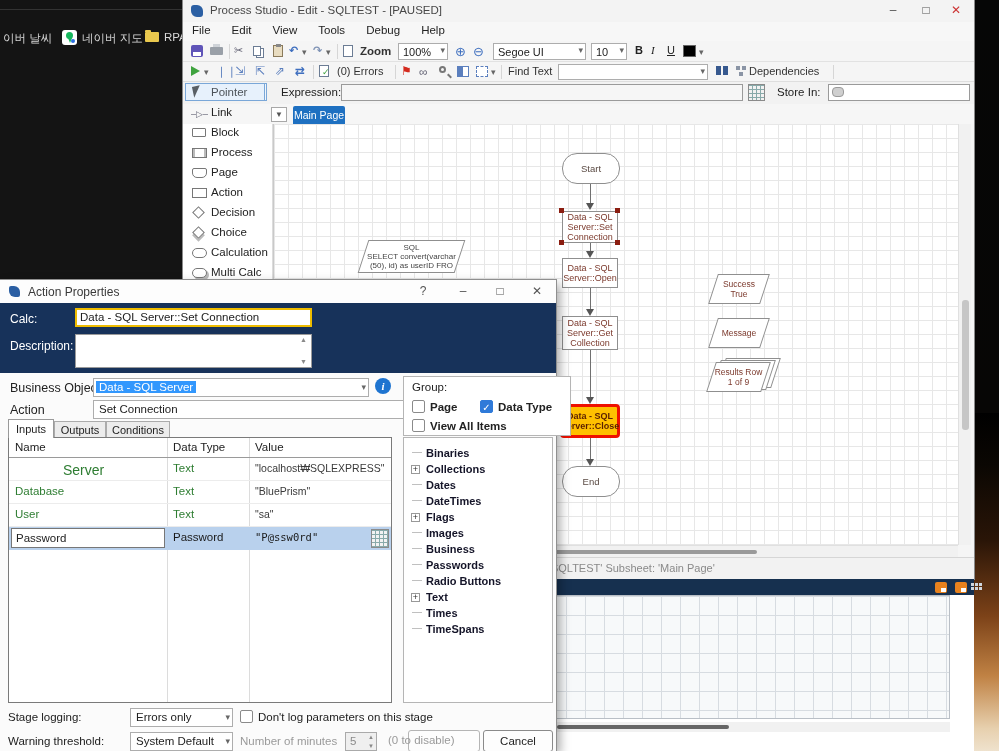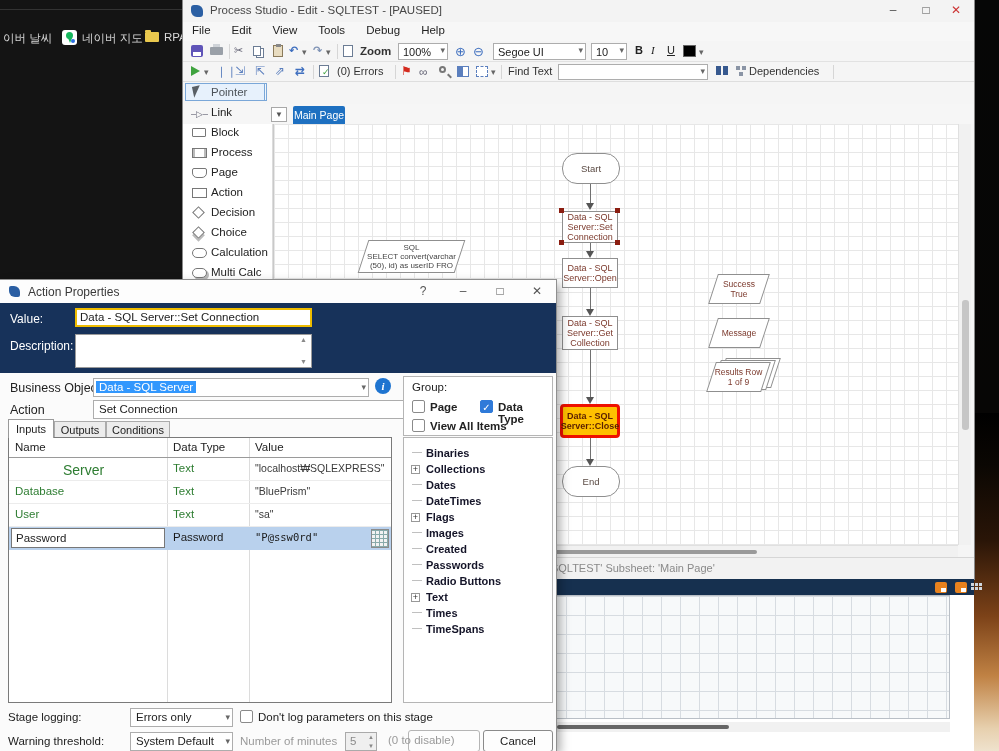--- a/index.html
+++ b/index.html
@@ -172,20 +172,28 @@
       <span class="a" style="left:325px;top:3px;font-size:11px;color:#333;">Find Text</span>
       <span class="combo" style="left:375px;top:2px;width:150px;height:16px;">
           <span class="arr">▾</span>
         </span>
       <span class="a" style="left:533px;top:4px;width:12px;height:9px;border-left:5px solid #37598f;border-right:5px solid #37598f;"></span>
       <span class="a" style="left:553px;top:4px;width:4px;height:4px;background:#8a94a5;box-shadow:6px 0 0 #8a94a5,3px 6px 0 #8a94a5;"></span>
       <span class="a" style="left:566px;top:3px;font-size:11px;color:#333;">Dependencies</span>
       <span class="a sep" style="left:650px;top:3px;height:14px;"></span>
     </div>
 
+    <div class="a" style="left:0;top:82px;width:791px;height:22px;background:#f2f2f2;">
+      <span class="a" style="left:98px;top:4px;font-size:11.5px;">Expression:</span>
+      <span class="a field" style="left:158px;top:2px;width:402px;height:17px;background:#f6f6f6;"></span>
+      <span class="a calcbtn" style="left:565px;top:2px;width:17px;height:17px;"></span>
+      <span class="a" style="left:594px;top:4px;font-size:11.5px;">Store In:</span>
+      <span class="a field" style="left:645px;top:2px;width:142px;height:17px;"></span>
+      <span class="a" style="left:649px;top:5px;width:12px;height:10px;background:#cfcfcf;border:1px solid #9a9a9a;border-radius:4px;"></span>
+    </div>
 
     <div class="a" style="left:0;top:104px;width:791px;height:20px;background:#f6f6f6;">
       <span class="a" style="left:88px;top:3px;width:16px;height:15px;background:#fff;border:1px solid #a8a8a8;text-align:center;font-size:8px;color:#555;line-height:14px;">▼</span>
       <span class="a" style="left:110px;top:2px;width:52px;height:18px;background:#1e70c1;color:#fff;font-size:10.5px;text-align:center;line-height:18px;border-radius:2px 2px 0 0;">Main Page</span>
     </div>
 
     <div class="a" style="left:0;top:124px;width:90px;height:433px;background:#fff;border-right:1px solid #dcdcdc;">
       <div class="a" style="left:2px;top:-41px;width:82px;height:18px;border:1px solid #7aa7d8;background:#f0f6fc;"></div>
 
     </div>
@@ -286,41 +294,41 @@
     <div class="a" style="left:0;top:0;width:556px;height:23px;background:#fdfdfd;">
       <span class="a" style="left:9px;top:6px;width:11px;height:11px;background:#2b5fa3;border-radius:2px 6px 2px 6px;"></span>
       <span class="a" style="left:28px;top:5px;color:#3a3a3a;font-size:12px;">Action Properties</span>
       <span class="a winbtn" style="left:408px;top:1px;">?</span>
       <span class="a winbtn" style="left:448px;top:1px;">–</span>
       <span class="a winbtn" style="left:485px;top:1px;">□</span>
       <span class="a winbtn" style="left:522px;top:1px;">✕</span>
     </div>
 
     <div class="a" id="dlg-head">
-      <span class="a dlg-lbl" style="left:10px;top:9px;">Value:</span>
+      <span class="a dlg-lbl" style="left:10px;top:9px;">Calc:</span>
       <div class="a" style="left:75px;top:5px;width:237px;height:19px;background:#fff;border:2px solid #eebc00;font-size:11.5px;line-height:15px;padding:0 3px;white-space:nowrap;overflow:hidden;">Data - SQL Server::Set Connection</div>
       <span class="a dlg-lbl" style="left:10px;top:36px;">Description:</span>
       <div class="a" style="left:75px;top:31px;width:237px;height:34px;background:#fff;border:1px solid #9a9a9a;"></div>
       <span class="a" style="left:300px;top:33px;color:#8a8a8a;font-size:7px;">▲</span>
       <span class="a" style="left:300px;top:55px;color:#8a8a8a;font-size:7px;">▼</span>
     </div>
 
     <span class="a" style="left:10px;top:101px;font-size:12.5px;">Business Object</span>
     <div class="combo" style="left:93px;top:98px;width:276px;height:19px;">
       <span style="position:absolute;left:2px;top:2px;background:#3297fd;color:#fff;padding:0 3px;font-size:11.5px;">Data - SQL Server</span>
       <span class="arr" style="top:3px;">▾</span>
     </div>
     <span class="a" style="left:375px;top:98px;width:16px;height:16px;background:#1e74d0;border-radius:50%;color:#fff;text-align:center;line-height:16px;font-size:11px;font-family:'Liberation Serif',serif;font-style:italic;font-weight:bold;">i</span>
     <span class="a" style="left:10px;top:123px;font-size:12.5px;">Action</span>
     <div class="combo" style="left:93px;top:120px;width:328px;height:19px;">
       <span style="position:absolute;left:5px;top:2px;font-size:11.5px;">Set Connection</span>
       <span class="arr" style="top:3px;">▾</span>
     </div>
 
-    <div class="a" style="left:403px;top:96px;width:150px;height:60px;border:1px solid #b5b5b5;background:#fff;">
+    <div class="a" style="left:403px;top:96px;width:168px;height:60px;border:1px solid #b5b5b5;background:#fff;">
       <span class="a" style="left:8px;top:4px;font-size:11.5px;">Group:</span>
       <span class="cb a" style="left:8px;top:23px;"></span>
       <span class="a" style="left:26px;top:24px;font-size:11.5px;font-weight:bold;color:#222;">Page</span>
       <span class="cb on a" style="left:76px;top:23px;">✓</span>
       <span class="a" style="left:94px;top:24px;font-size:11.5px;font-weight:bold;color:#222;">Data Type</span>
       <span class="cb a" style="left:8px;top:42px;"></span>
       <span class="a" style="left:26px;top:43px;font-size:11.5px;font-weight:bold;color:#222;">View All Items</span>
     </div>
 
     <span class="tab active" style="left:8px;top:139px;width:46px;height:19px;line-height:18px;text-align:center;">Inputs</span>
@@ -368,21 +376,21 @@
         <span class="a tree-lbl" style="left:22px;top:25px;">Collections</span>
       <span class="a" style="left:8px;top:46px;width:10px;height:1px;background:#c0c0c0;"></span>
         <span class="a tree-lbl" style="left:22px;top:41px;">Dates</span>
       <span class="a" style="left:8px;top:62px;width:10px;height:1px;background:#c0c0c0;"></span>
         <span class="a tree-lbl" style="left:22px;top:57px;">DateTimes</span>
       <span class="plus a" style="left:7px;top:75px;">+</span>
         <span class="a tree-lbl" style="left:22px;top:73px;">Flags</span>
       <span class="a" style="left:8px;top:94px;width:10px;height:1px;background:#c0c0c0;"></span>
         <span class="a tree-lbl" style="left:22px;top:89px;">Images</span>
       <span class="a" style="left:8px;top:110px;width:10px;height:1px;background:#c0c0c0;"></span>
-        <span class="a tree-lbl" style="left:22px;top:105px;">Created</span>
+        <span class="a tree-lbl" style="left:22px;top:105px;">Business</span>
       <span class="a" style="left:8px;top:126px;width:10px;height:1px;background:#c0c0c0;"></span>
         <span class="a tree-lbl" style="left:22px;top:121px;">Passwords</span>
       <span class="a" style="left:8px;top:142px;width:10px;height:1px;background:#c0c0c0;"></span>
         <span class="a tree-lbl" style="left:22px;top:137px;">Radio Buttons</span>
       <span class="plus a" style="left:7px;top:155px;">+</span>
         <span class="a tree-lbl" style="left:22px;top:153px;">Text</span>
       <span class="a" style="left:8px;top:174px;width:10px;height:1px;background:#c0c0c0;"></span>
         <span class="a tree-lbl" style="left:22px;top:169px;">Times</span>
       <span class="a" style="left:8px;top:190px;width:10px;height:1px;background:#c0c0c0;"></span>
         <span class="a tree-lbl" style="left:22px;top:185px;">TimeSpans</span>

